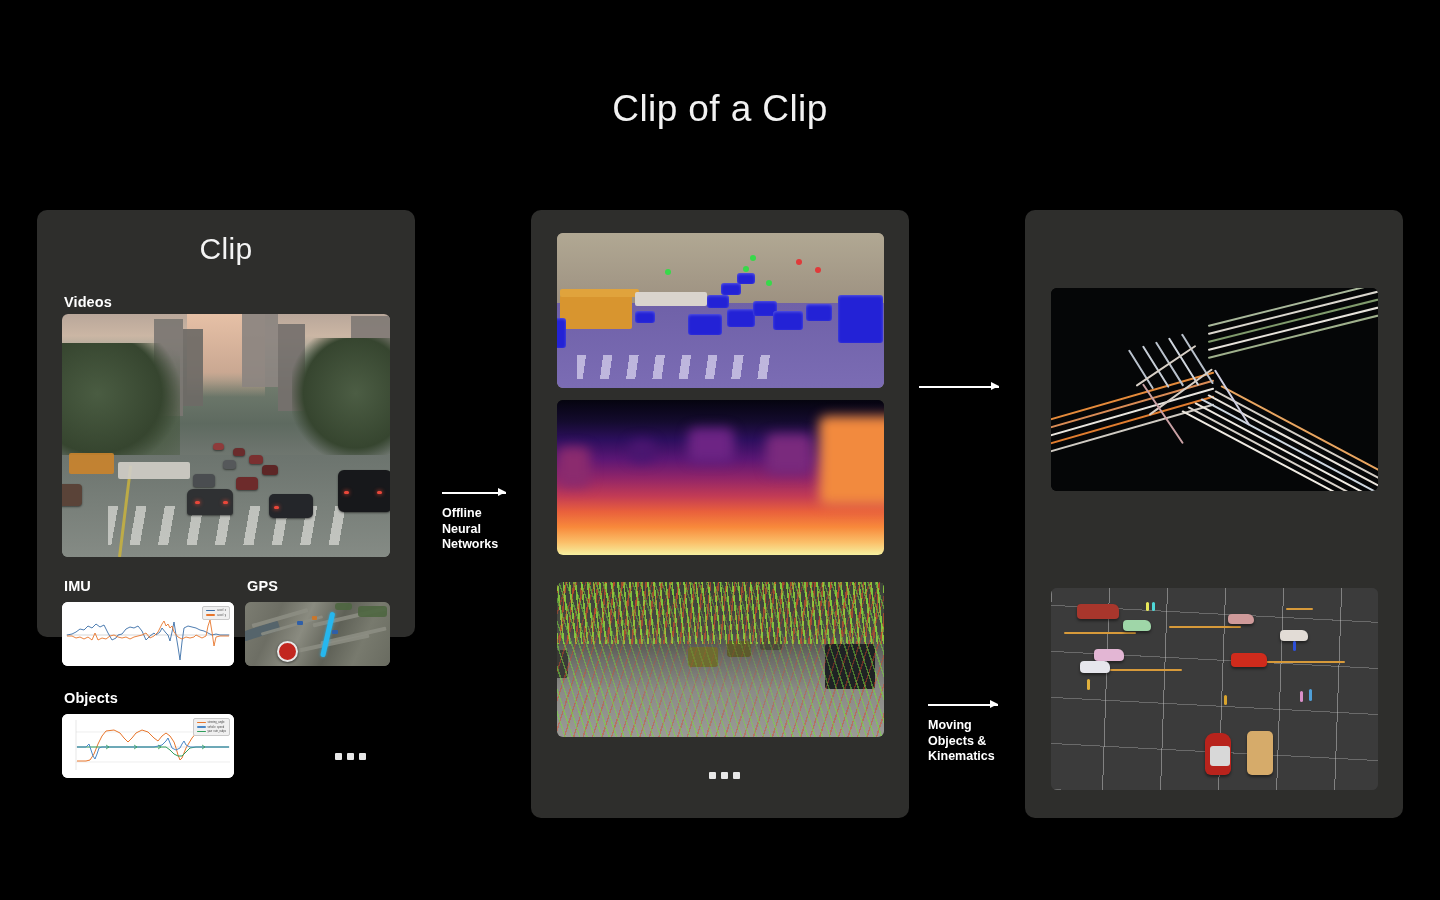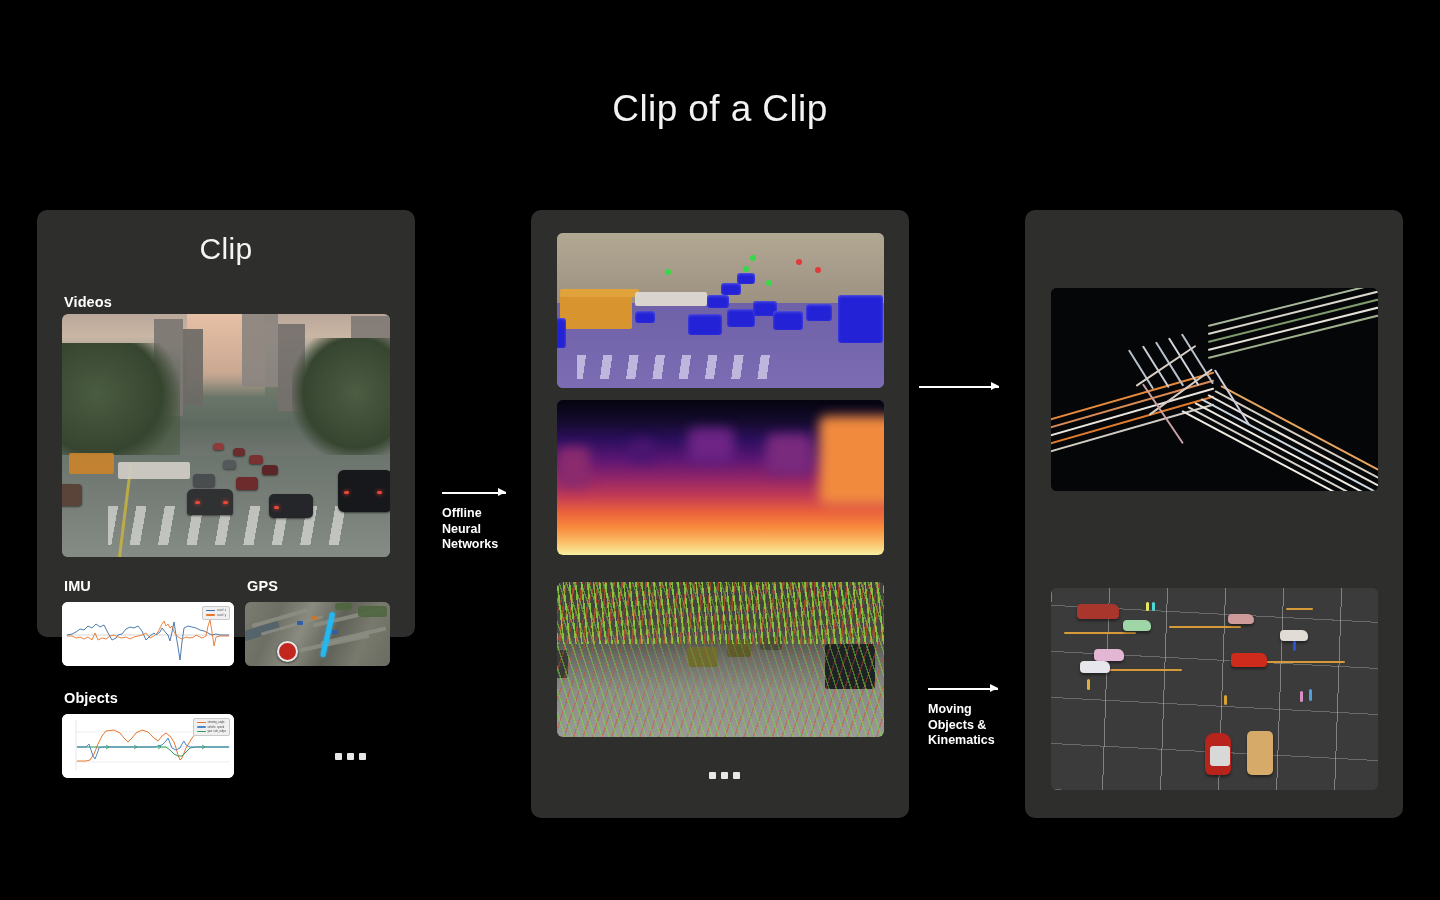--- a/index.html
+++ b/index.html
@@ -123,21 +123,21 @@
     font-size: 12.5px;
     font-weight: 700;
     line-height: 15.5px;
     color: #ffffff;
     white-space: pre-line;
   }
   #arrow-nn     { left: 442px;  top: 487px; width: 64px; }
   #arrow-nn .arrow-line { width: 64px; }
   #arrow-ego    { left: 919px;  top: 381px; width: 80px; }
   #arrow-ego .arrow-line { width: 80px; }
-  #arrow-moving { left: 928px;  top: 683px; width: 70px; }
+  #arrow-moving { left: 928px;  top: 699px; width: 70px; }
   #arrow-moving .arrow-line { width: 70px; }
 
   
 
   
   .street {
     position: absolute; inset: 0;
     background:
       linear-gradient(to bottom, #b9a79a 0%, #cbb6a4 9%, #9aa093 18%, #6f7a6c 30%, #5e6a60 45%, #6b736c 55%, #7d837c 70%, #8b9089 100%);
   }

